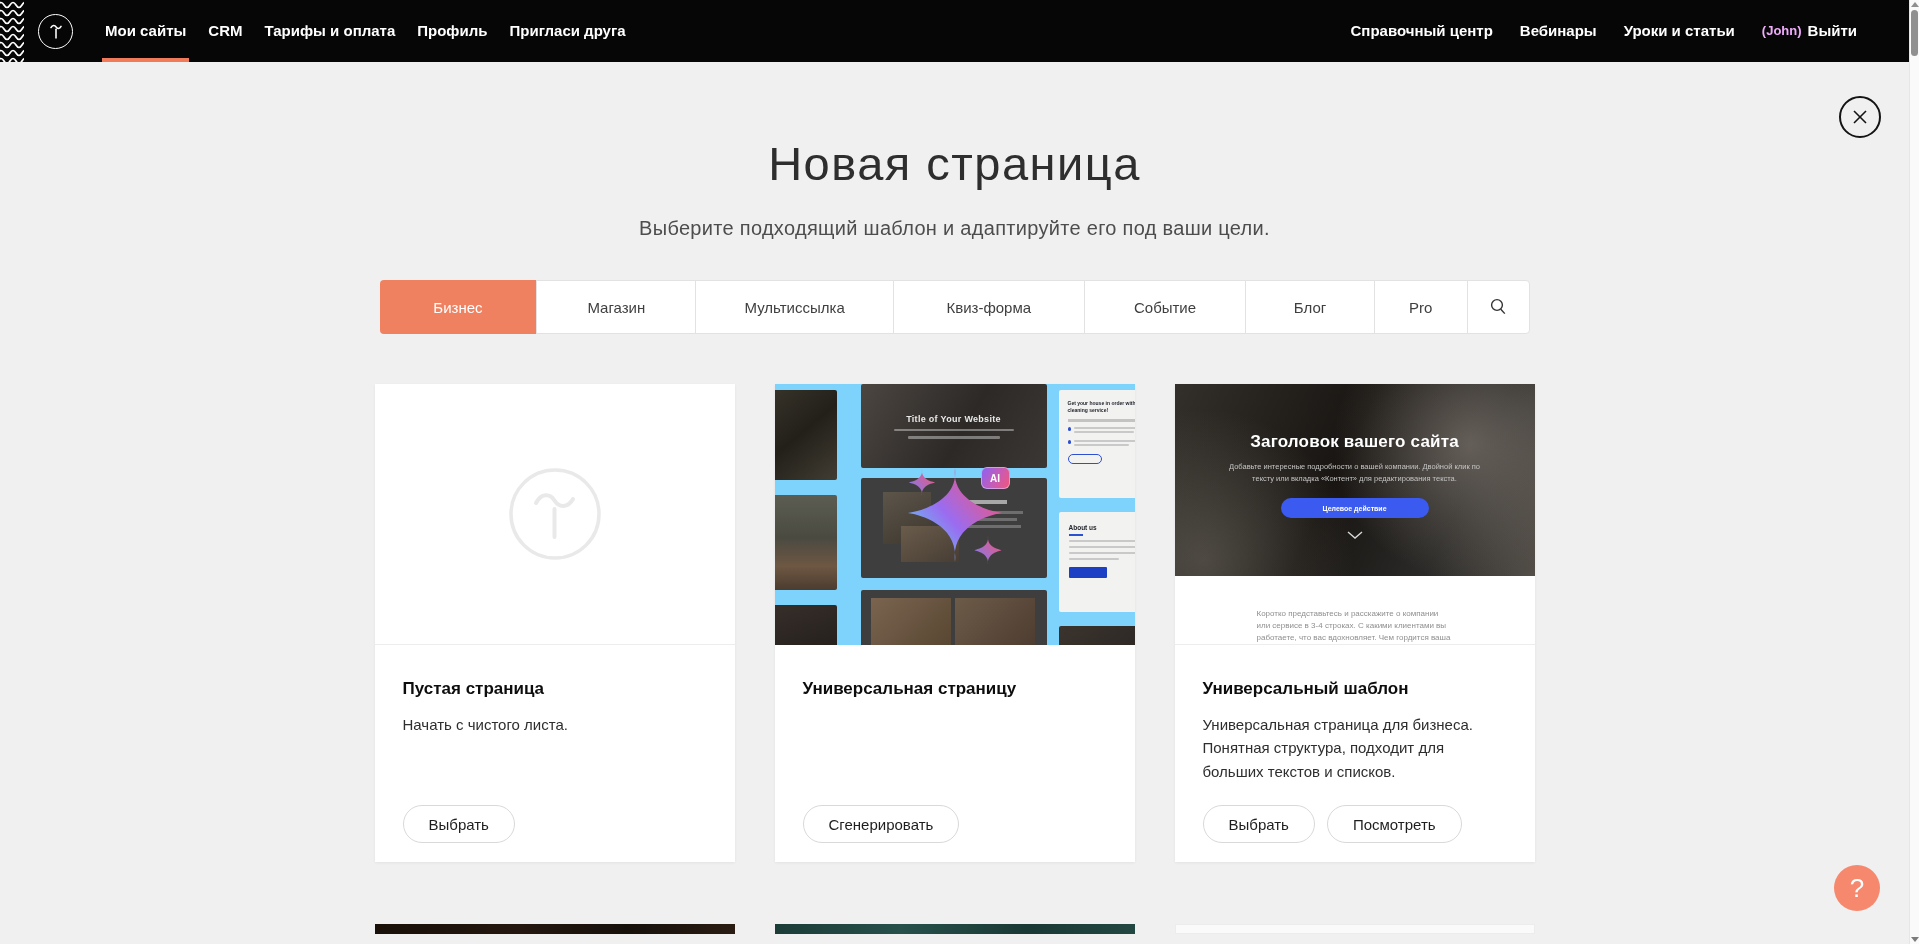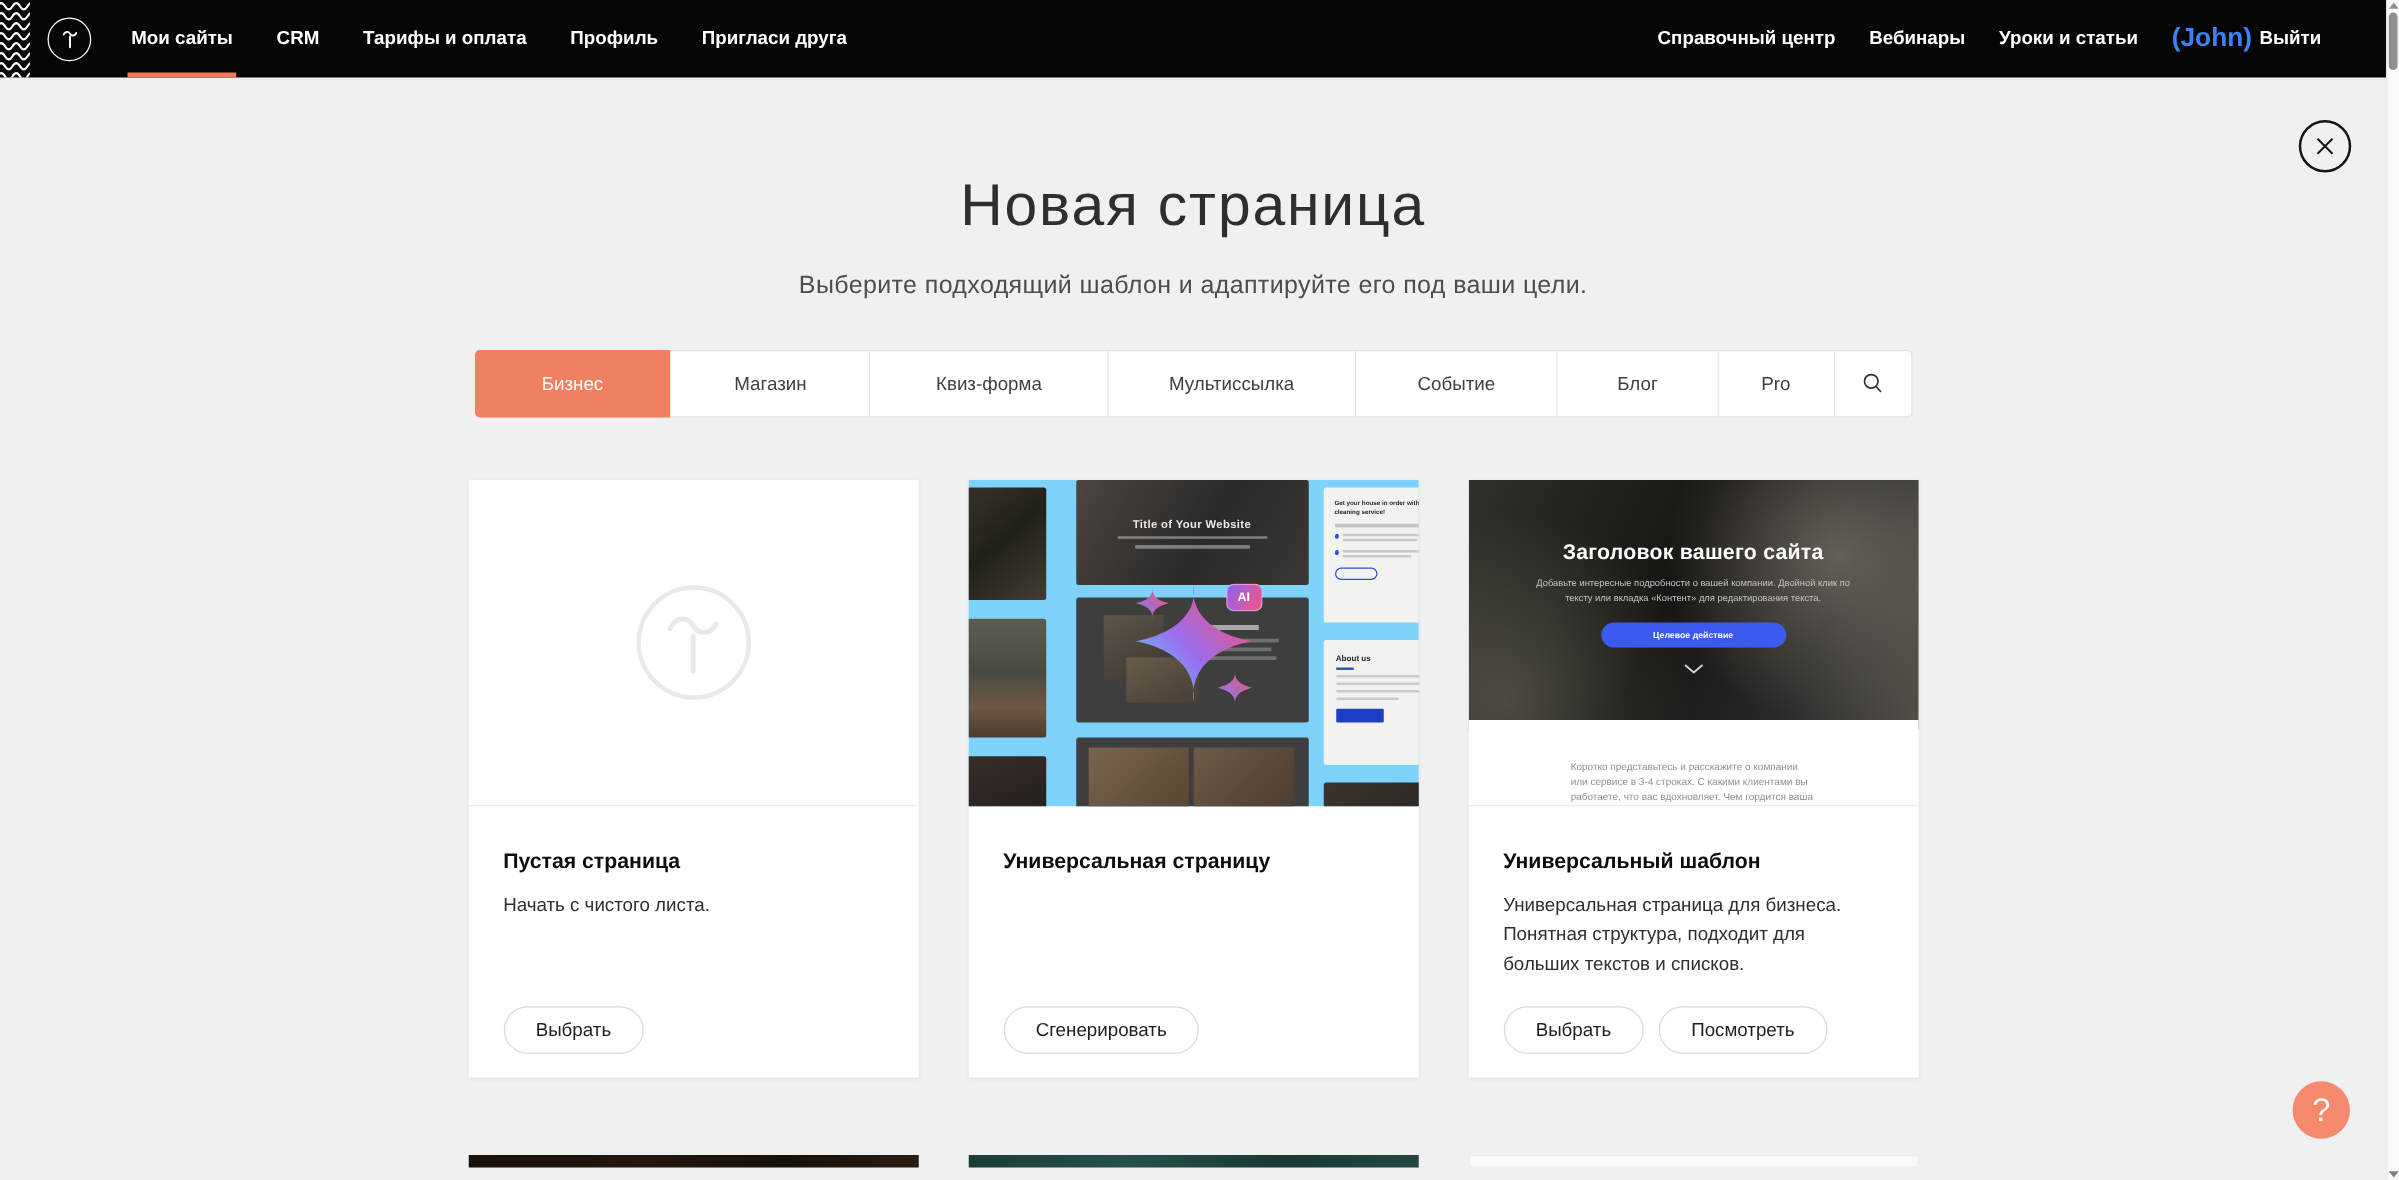--- a/index.html
+++ b/index.html
@@ -14,32 +14,32 @@
   .navbar{
     position:absolute; top:0; left:0; width:1909px; height:62px;
     background:#060606; display:flex; align-items:center; z-index:20;
   }
   .zigzag{ width:24px; height:62px; flex:none; }
   .logo{
     width:35px; height:35px; border:1.6px solid #fff; border-radius:50%;
     margin-left:14px; flex:none; display:flex; align-items:center; justify-content:center;
     cursor:pointer;
   }
-  .nav-left{ display:flex; gap:35px; margin-left:32px; height:62px; }
+  .nav-left{ display:flex; gap:22px; margin-left:32px; height:62px; }
   .nav-right{ margin-left:auto; display:flex; gap:27px; margin-right:52px; height:62px; }
   .nav-item{
     color:#fff; font-size:15px; font-weight:700; line-height:62px;
     position:relative; cursor:pointer; white-space:nowrap;
   }
   .nav-item.active::after{
     content:""; position:absolute; left:-3px; right:-3px; bottom:0; height:4px;
     background:#ef7b5b;
   }
   .nav-user{ display:flex; gap:6px; line-height:62px; }
-  .nav-user .user{ color:#3b82f6; font-size:21px; font-weight:700; }
+  .nav-user .user{ color:#f0abfc; font-size:13px; font-weight:700; }
   .nav-user .logout{ color:#fff; font-size:15px; font-weight:700; cursor:pointer; }
 
   
   .main{ position:absolute; top:62px; left:0; width:1909px; bottom:0; }
 
   .close-btn{
     position:absolute; top:34px; right:28px; width:42px; height:42px;
     border:2px solid #141414; border-radius:50%; background:transparent;
     display:flex; align-items:center; justify-content:center; cursor:pointer;
   }
@@ -243,22 +243,22 @@
       <line x1="15" y1="3" x2="3" y2="15" stroke="#141414" stroke-width="1.6"></line>
     </svg>
   </div>
 
   <h1 class="page-title">Новая страница</h1>
   <div class="page-subtitle">Выберите подходящий шаблон и адаптируйте его под ваши цели.</div>
 
   <div class="tabs">
     <div class="tab active" style="flex:158 0 0">Бизнес</div>
     <div class="tab" style="flex:159 0 0">Магазин</div>
+    <div class="tab" style="flex:198 0 0">Мультиссылка</div>
     <div class="tab" style="flex:191 0 0">Квиз-форма</div>
-    <div class="tab" style="flex:198 0 0">Мультиссылка</div>
     <div class="tab" style="flex:162 0 0">Событие</div>
     <div class="tab" style="flex:128 0 0">Блог</div>
     <div class="tab" style="flex:93 0 0">Pro</div>
     <div class="tab tab-search" style="flex:61 0 0">
       <svg width="20" height="20" viewBox="0 0 20 20">
         <circle cx="9" cy="8" r="5.4" stroke="#333" stroke-width="1.4" fill="none"></circle>
         <line x1="12.8" y1="12.2" x2="16.8" y2="16.6" stroke="#333" stroke-width="1.4"></line>
       </svg>
     </div>
   </div>

